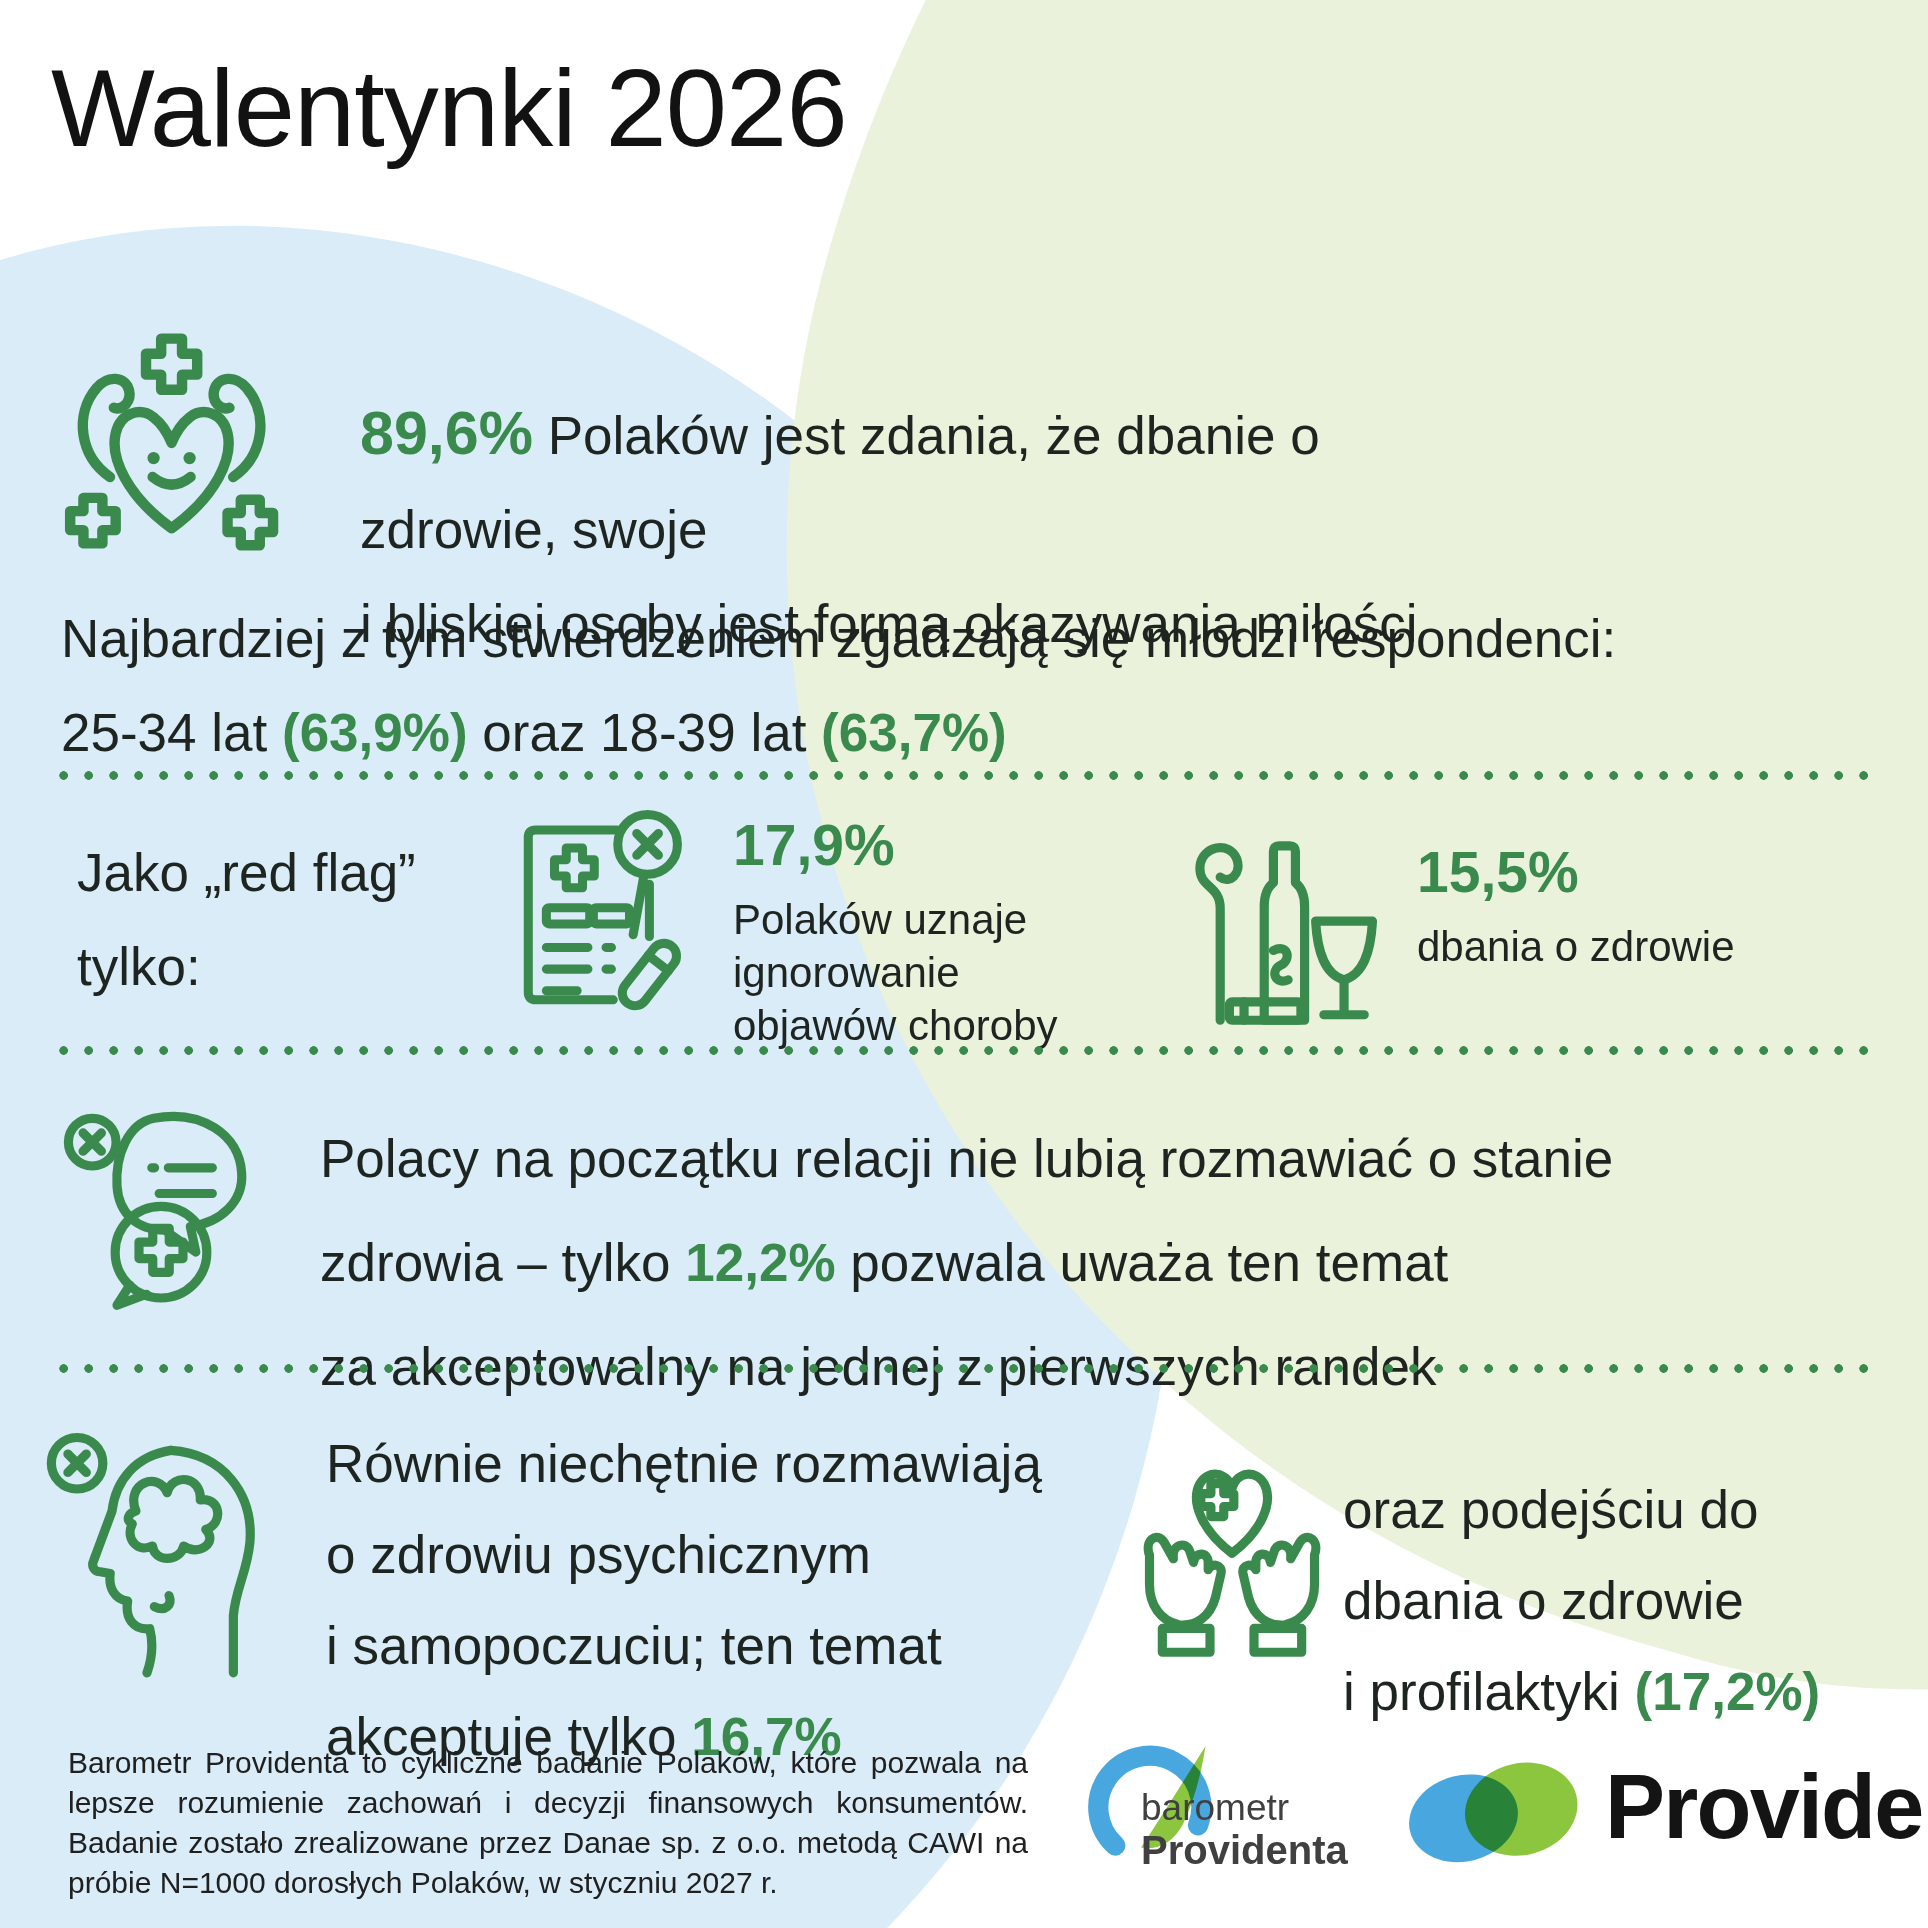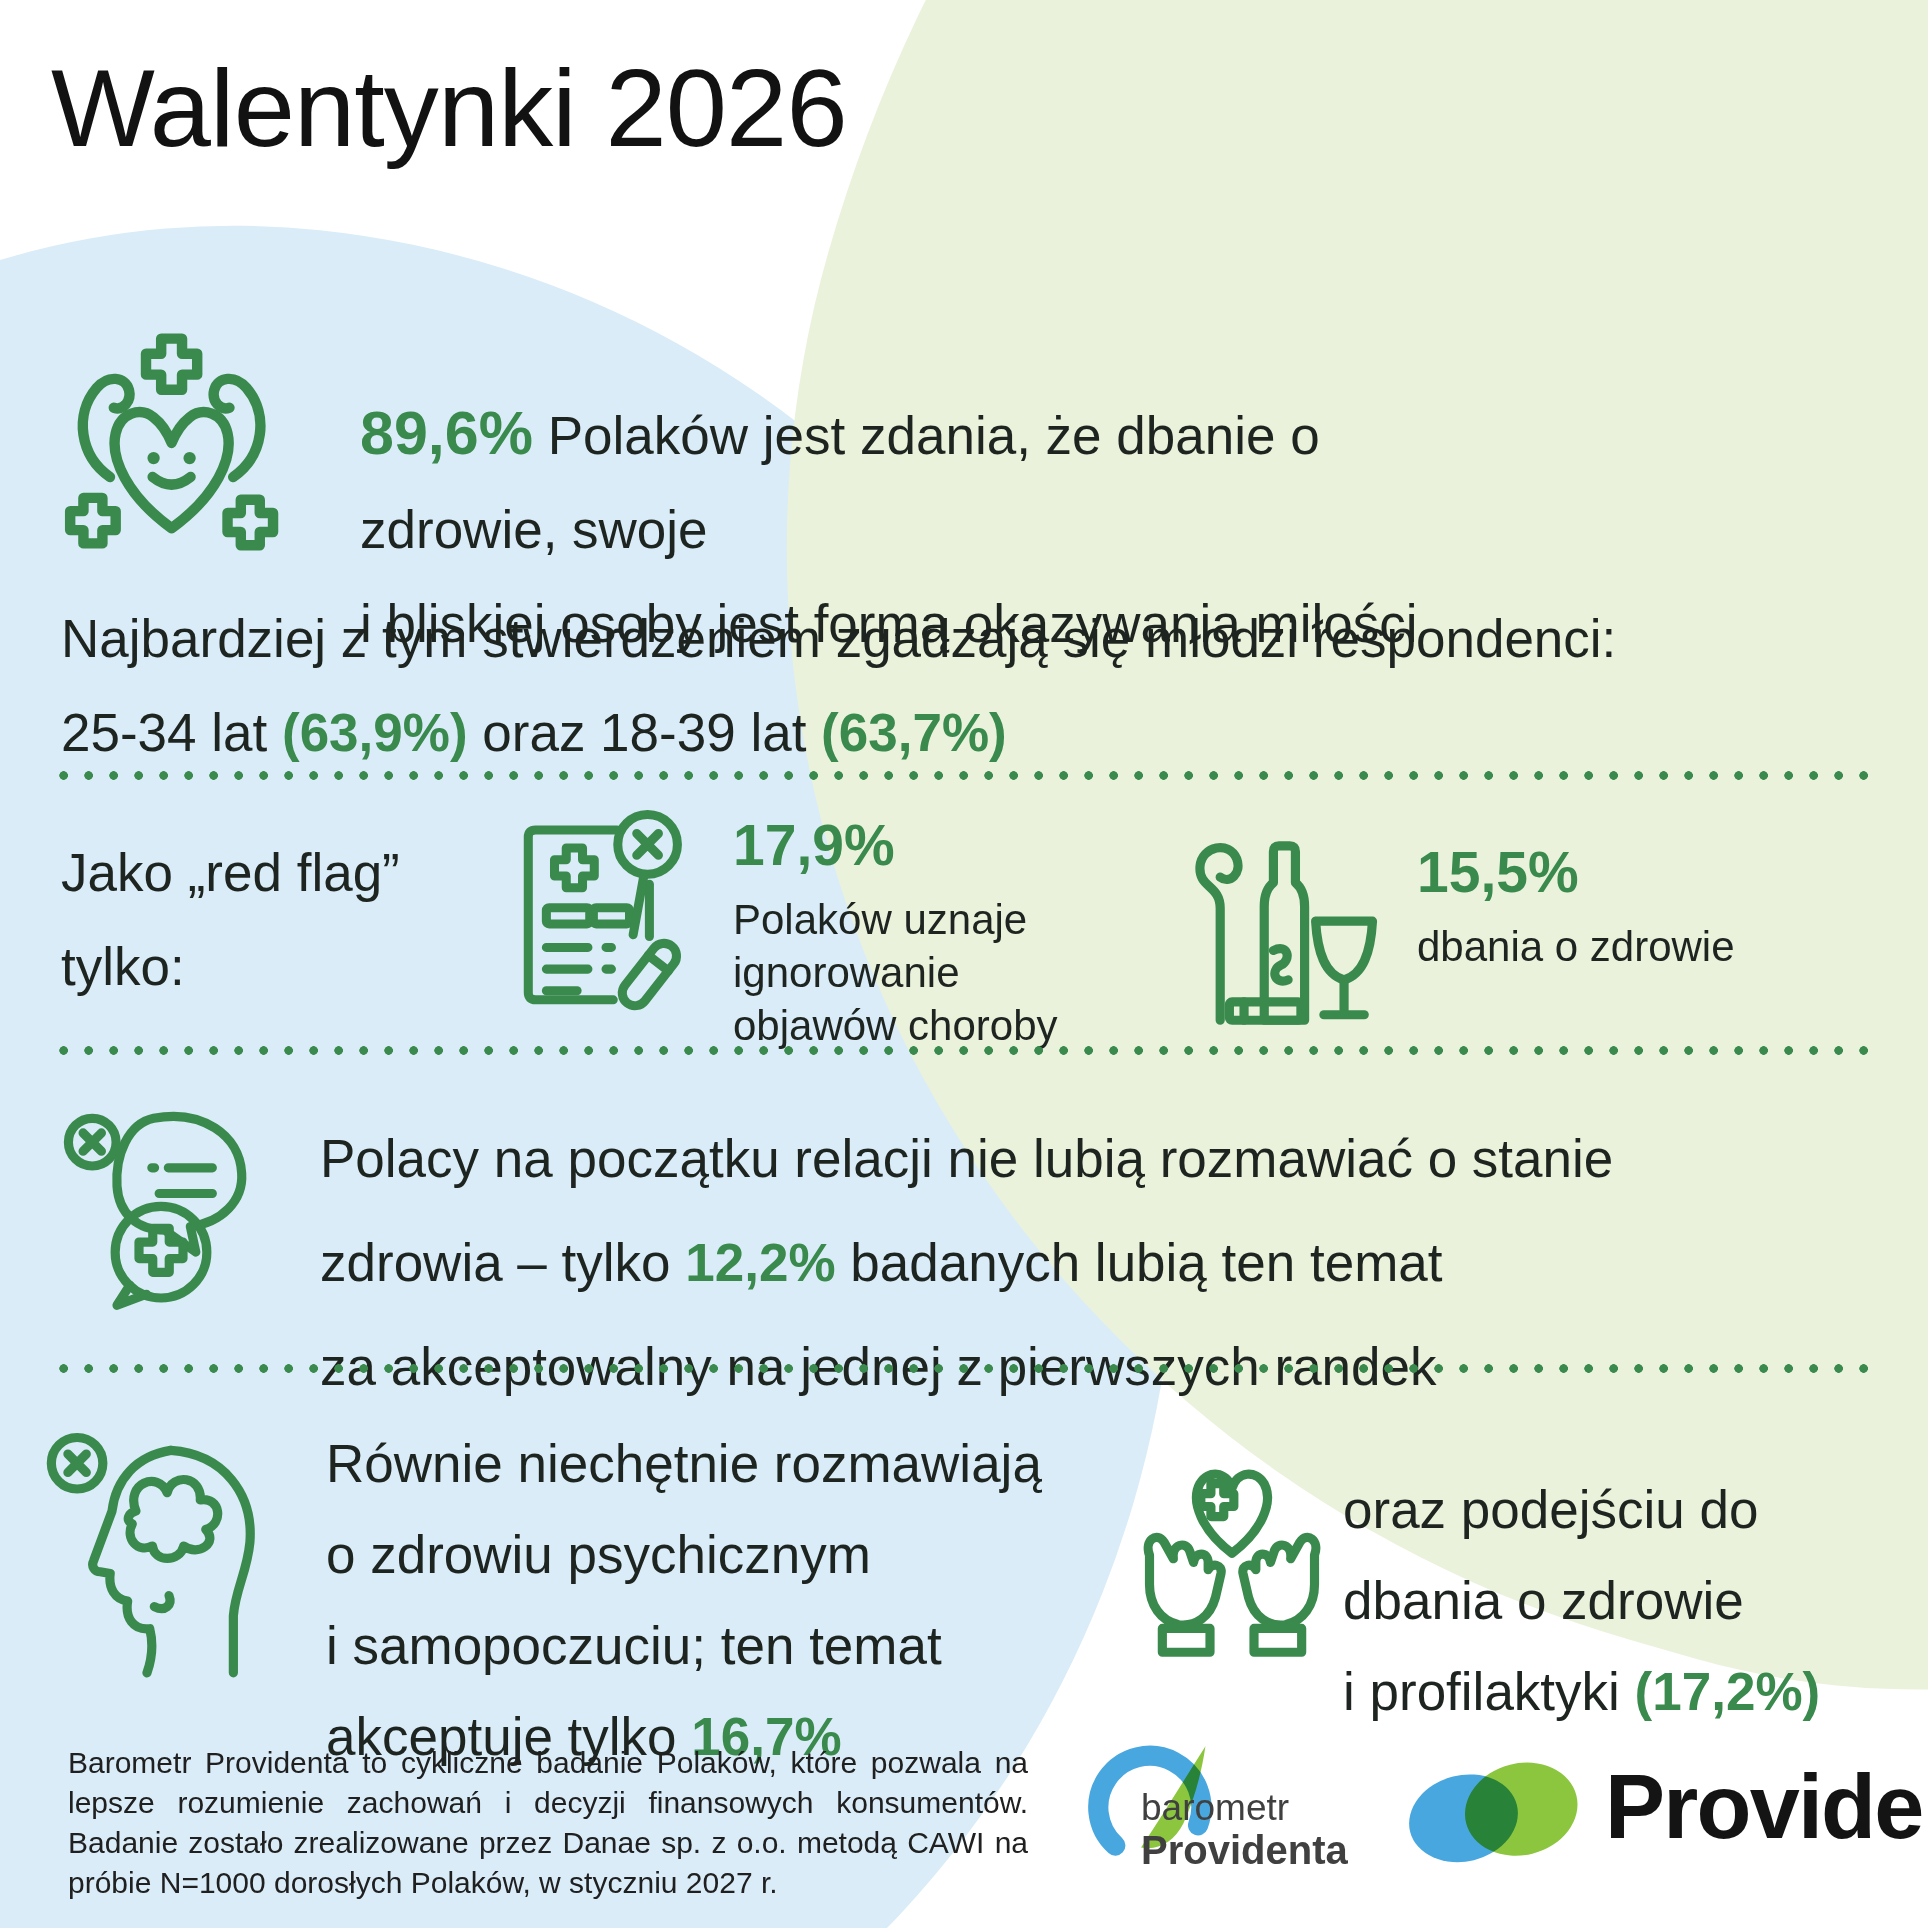--- a/index.html
+++ b/index.html
@@ -31,21 +31,21 @@
   .para{font-size:53px;line-height:94px;}
   .stat-love{left:360px;top:386px;width:1084px;}
   .stat-love .val{font-size:61px;}
   .agree{left:61px;top:592px;width:1800px;}
   .divider{
     left:59px;width:1813px;height:11px;
     background-image:radial-gradient(circle at 4.6px 5.5px, var(--green) 4px, transparent 4.6px);
     background-size:25px 11px;background-repeat:repeat-x;
   }
   .d1{top:770px;} .d2{top:1045px;} .d3{top:1363px;}
-  .redflag-label{left:61px;top:826px;}
+  .redflag-label{left:77px;top:826px;}
   .statcol .val{display:block;font-size:57px;font-weight:700;color:var(--green);margin-bottom:14.7px;}
   .statcol .sline{display:block;font-size:42px;line-height:53px;}
   .symptoms{left:733px;top:812px;}
   .care{left:1417px;top:839px;}
   .dating{left:320px;top:1107px;line-height:104px;}
   .mental{left:326px;top:1418px;line-height:91px;}
   .prevention{left:1343px;top:1464px;line-height:91px;}
   .footer-note{
     left:68px;top:1743px;width:960px;font-size:30px;line-height:40px;color:#202020;
     text-align:justify;
@@ -151,21 +151,21 @@
       <path d="M100 24 C152 14 194 42 196 84 C198 114 174 138 140 142 L146 170 L112 146 C82 146 62 128 60 98 C58 64 72 30 100 24 Z"></path>
       <path d="M98 78 h3 M116 78 h48 M106 106 h58"></path>
       <circle cx="108" cy="170" r="50"></circle>
       <path d="M74 206 L60 228 L92 216"></path>
       <path d="M99 144 h18 v15 h15 v18 h-15 v15 h-18 v-15 h-15 v-18 h15 z"></path>
     </g>
   </svg>
 
   <div class="layer para dating">
     <div>Polacy na początku relacji nie lubią rozmawiać o stanie</div>
-    <div><span>zdrowia – tylko </span><span class="green">12,2%</span><span> badanych lubią ten temat</span></div>
+    <div><span>zdrowia – tylko </span><span class="green">12,2%</span><span> pozwala uważa ten temat</span></div>
     <div>za akceptowalny na jednej z pierwszych randek</div>
   </div>
 
   <div class="layer divider d3"></div>
 
   <svg class="icon" style="left:44px;top:1422px;" width="239" height="259" viewBox="0 0 260 280">
     <g stroke="#3a8a4d" stroke-width="10" fill="none" stroke-linecap="round" stroke-linejoin="round">
       <circle cx="36" cy="44" r="28"></circle>
       <path d="M26 34 L46 54 M46 34 L26 54"></path>
       <path d="M138 30 C196 34 228 78 224 130 C221 162 208 182 206 210 L206 272"></path>

